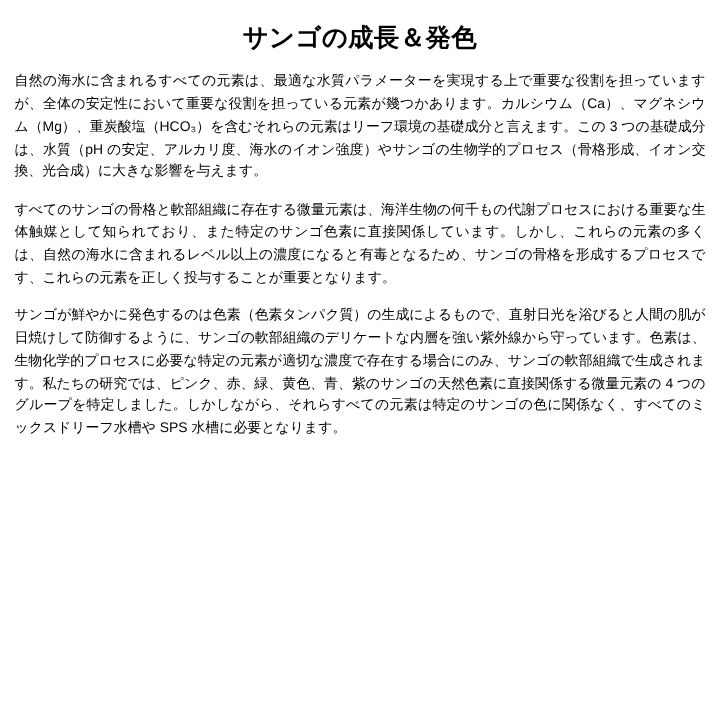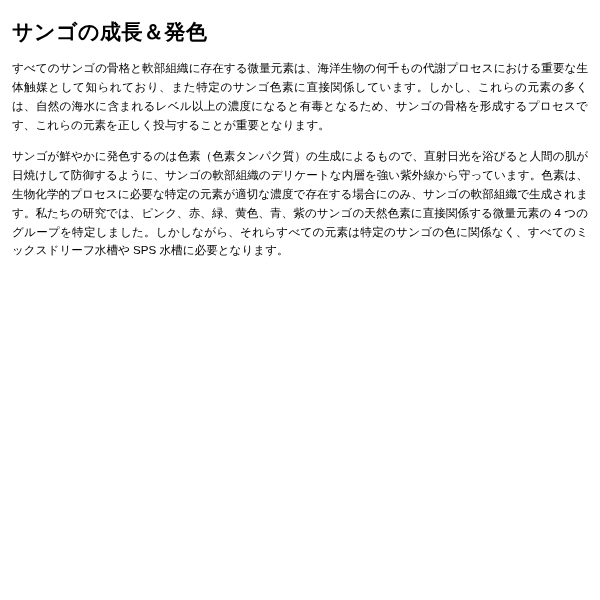--- a/index.html
+++ b/index.html
@@ -14,20 +14,21 @@
     color: #000000;
     overflow: hidden;
   }
   .page {
     width: 600px;
     height: 600px;
     box-sizing: border-box;
     padding: 14px 12px 0 12px;
   }
   .doc-title {
+    text-align: center;
     font-size: 21px;
     font-weight: bold;
     line-height: 1.3;
     margin: 4px 0 14px 0;
     letter-spacing: 0.5px;
   }
   .para {
     font-size: 11.6px;
     line-height: 1.62;
     text-align: justify;
@@ -37,15 +38,16 @@
   }
   .para:last-child {
     margin-bottom: 16px;
   }
 </style>
 </head>
 <body>
 
 <div class="page">
   <h1 class="doc-title">サンゴの成長＆発色</h1>
+  <p class="para">自然の海水に含まれるすべての元素は、最適な水質パラメーターを実現する上で重要な役割を担っていますが、全体の安定性において重要な役割を担っている元素が幾つかあります。カルシウム（Ca）、マグネシウム（Mg）、重炭酸塩（HCO₃）を含むそれらの元素はリーフ環境の基礎成分と言えます。この 3 つの基礎成分は、水質（pH の安定、アルカリ度、海水のイオン強度）やサンゴの生物学的プロセス（骨格形成、イオン交換、光合成）に大きな影響を与えます。</p>
   <p class="para">すべてのサンゴの骨格と軟部組織に存在する微量元素は、海洋生物の何千もの代謝プロセスにおける重要な生体触媒として知られており、また特定のサンゴ色素に直接関係しています。しかし、これらの元素の多くは、自然の海水に含まれるレベル以上の濃度になると有毒となるため、サンゴの骨格を形成するプロセスです、これらの元素を正しく投与することが重要となります。</p>
   <p class="para">サンゴが鮮やかに発色するのは色素（色素タンパク質）の生成によるもので、直射日光を浴びると人間の肌が日焼けして防御するように、サンゴの軟部組織のデリケートな内層を強い紫外線から守っています。色素は、生物化学的プロセスに必要な特定の元素が適切な濃度で存在する場合にのみ、サンゴの軟部組織で生成されます。私たちの研究では、ピンク、赤、緑、黄色、青、紫のサンゴの天然色素に直接関係する微量元素の 4 つのグループを特定しました。しかしながら、それらすべての元素は特定のサンゴの色に関係なく、すべてのミックスドリーフ水槽や SPS 水槽に必要となります。</p>
 </div>
 
 </body></html>

